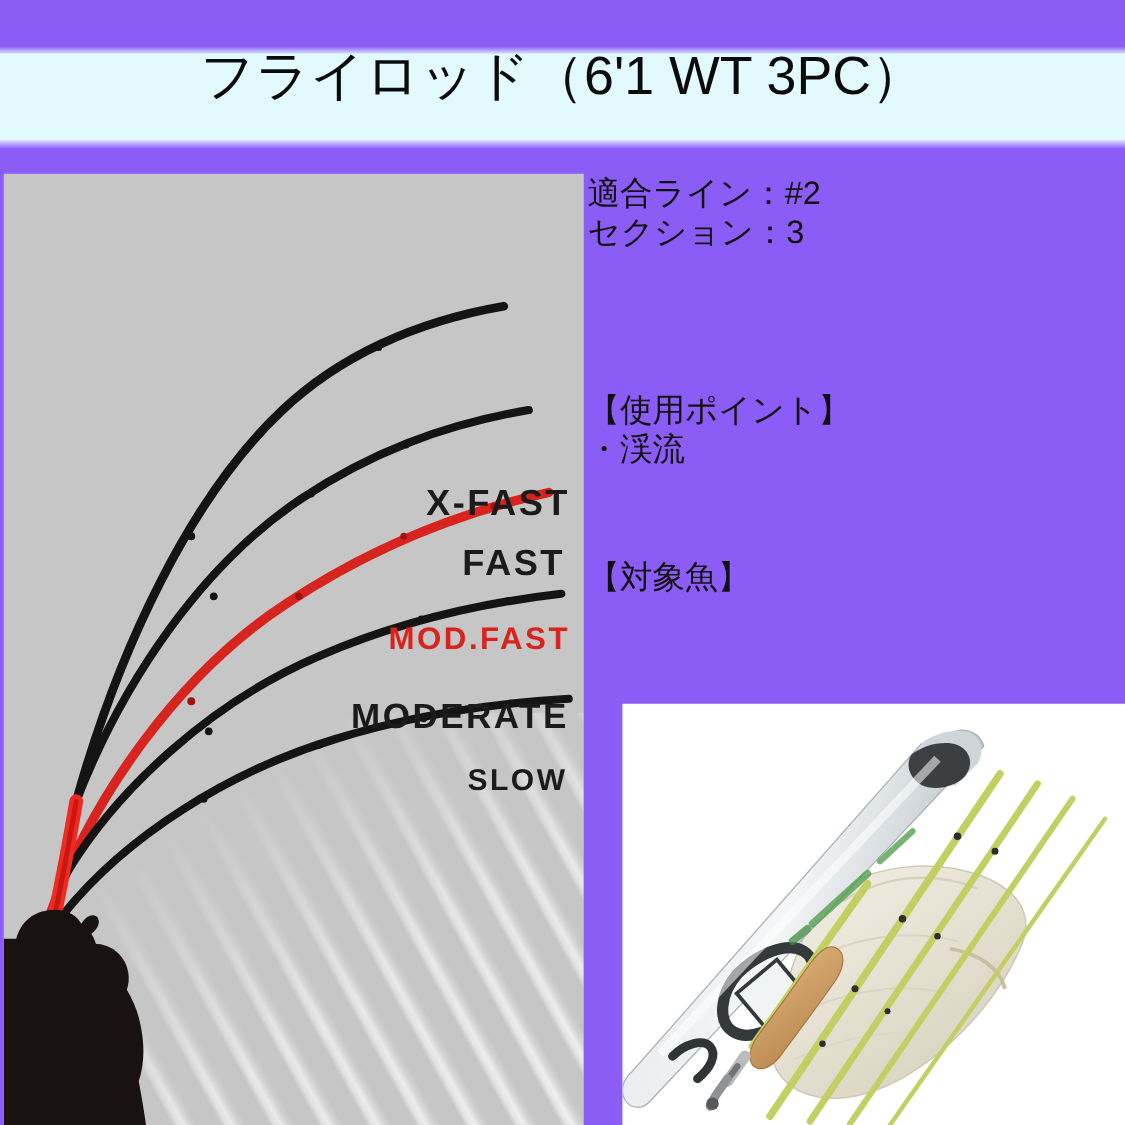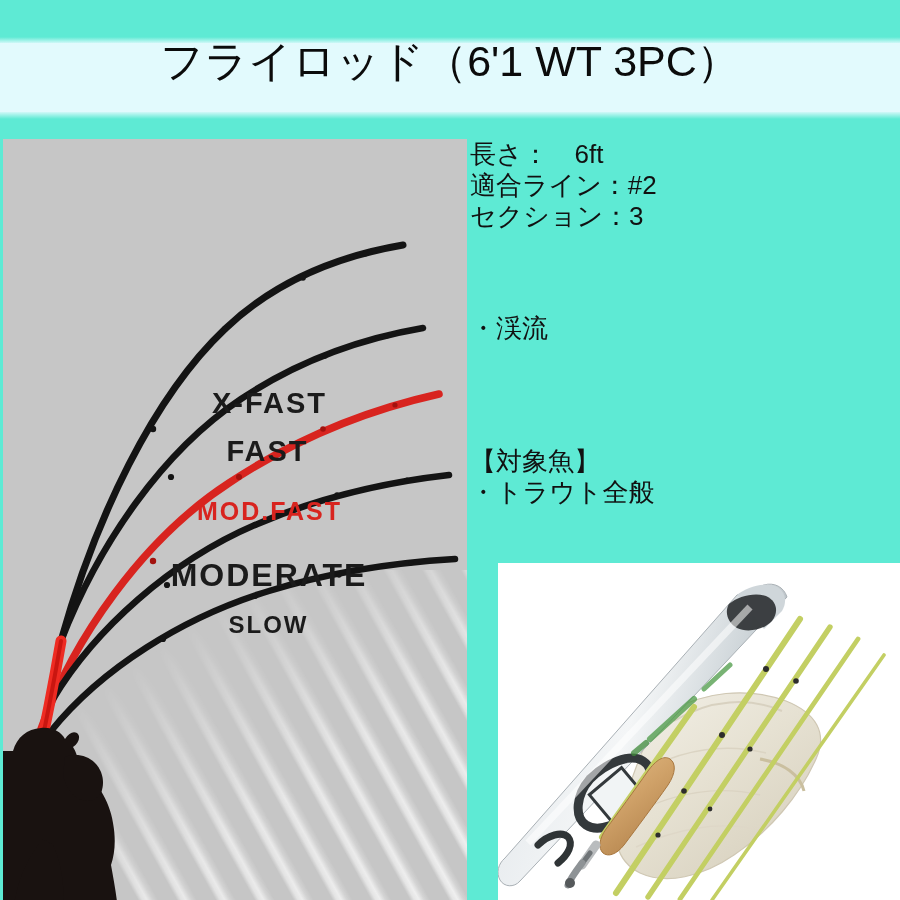--- a/index.html
+++ b/index.html
@@ -3,21 +3,21 @@
 <meta charset="utf-8">
 <style>
   html,body{margin:0;padding:0;}
   body{
     width:900px;height:900px;
     background:#ffffff;
     font-family:"Liberation Sans","DejaVu Sans",sans-serif;
     overflow:hidden;
     position:relative;
   }
-  #page{position:relative;width:900px;height:900px;overflow:hidden;background:#5eead4;}
+  #page{position:relative;width:900px;height:900px;overflow:hidden;background:#8b5cf6;}
 
   
   #title-band{
     position:absolute;left:0;top:43px;width:900px;height:69px;
     background:#e2fafd;
   }
   #title-band .fade-top{
     position:absolute;left:0;top:-6px;width:100%;height:7px;
     background:linear-gradient(to bottom,rgba(226,250,253,0) 0%,rgba(226,250,253,1) 100%);
   }
@@ -58,22 +58,21 @@
   }
   #curve-svg{position:absolute;left:0;top:0;width:464px;height:761px;}
 
   .act-label{
     position:absolute;
     font-family:"Liberation Sans","DejaVu Sans",sans-serif;
     font-weight:700;
     color:#1b1b1b;
     letter-spacing:2px;
     white-space:nowrap;
-    text-align:center;
-    margin-left:40px;
+    text-align:right;
   }
   .act-label.accent{color:#d8241f;}
 
   
   .spec-block{
     position:absolute;
     color:#111111;
     font-family:"Liberation Sans","DejaVu Sans",sans-serif;
     font-size:26px;
     line-height:31px;
@@ -178,37 +177,36 @@
                  C44,852 46,834 50,818 C54,800 58,784 60,768
                  C62,748 58,722 50,706 Z"></path>
         <path d="M62,618 C72,614 84,616 92,624 C100,632 102,644 98,654
                  C94,662 84,664 76,660 C68,656 62,646 60,636 Z"></path>
       </g>
     </svg>
 
     <div class="act-label" style="left:0;top:248px;width:453px;font-size:29px;">X-FAST</div>
     <div class="act-label accent" style="left:0;top:358px;width:453px;font-size:25px;">MOD.FAST</div>
     <div class="act-label" style="left:0;top:296px;width:449px;font-size:29px;">FAST</div>
-    <div class="act-label" style="left:0;top:418px;width:452px;font-size:32px;">MODERATE</div>
+    <div class="act-label" style="left:0;top:418px;width:452px;font-size:28px;">MODERATE</div>
     <div class="act-label" style="left:0;top:472px;width:451px;font-size:24px;">SLOW</div>
   </div>
 
   <div id="spec-list" class="spec-block">
-    <span class="spec-line">長さ：　6ft</span>
     <span class="spec-line">適合ライン：#2</span>
     <span class="spec-line">セクション：3</span>
   </div>
 
   <div id="usage-block" class="spec-block">
+    <span class="spec-line">【使用ポイント】</span>
     <span class="bullet-line">・渓流</span>
   </div>
 
   <div id="target-block" class="spec-block">
     <span class="spec-line">【対象魚】</span>
-    <span class="bullet-line">・トラウト全般</span>
   </div>
 
   <div id="product-photo">
     <svg viewBox="0 0 402 337">
       <defs>
         <linearGradient id="tubeG" x1="0" y1="0" x2="1" y2="0.35">
           <stop offset="0%" stop-color="#b9c0c4"></stop>
           <stop offset="22%" stop-color="#e7ebee"></stop>
           <stop offset="55%" stop-color="#f4f6f7"></stop>
           <stop offset="82%" stop-color="#ced5d9"></stop>

